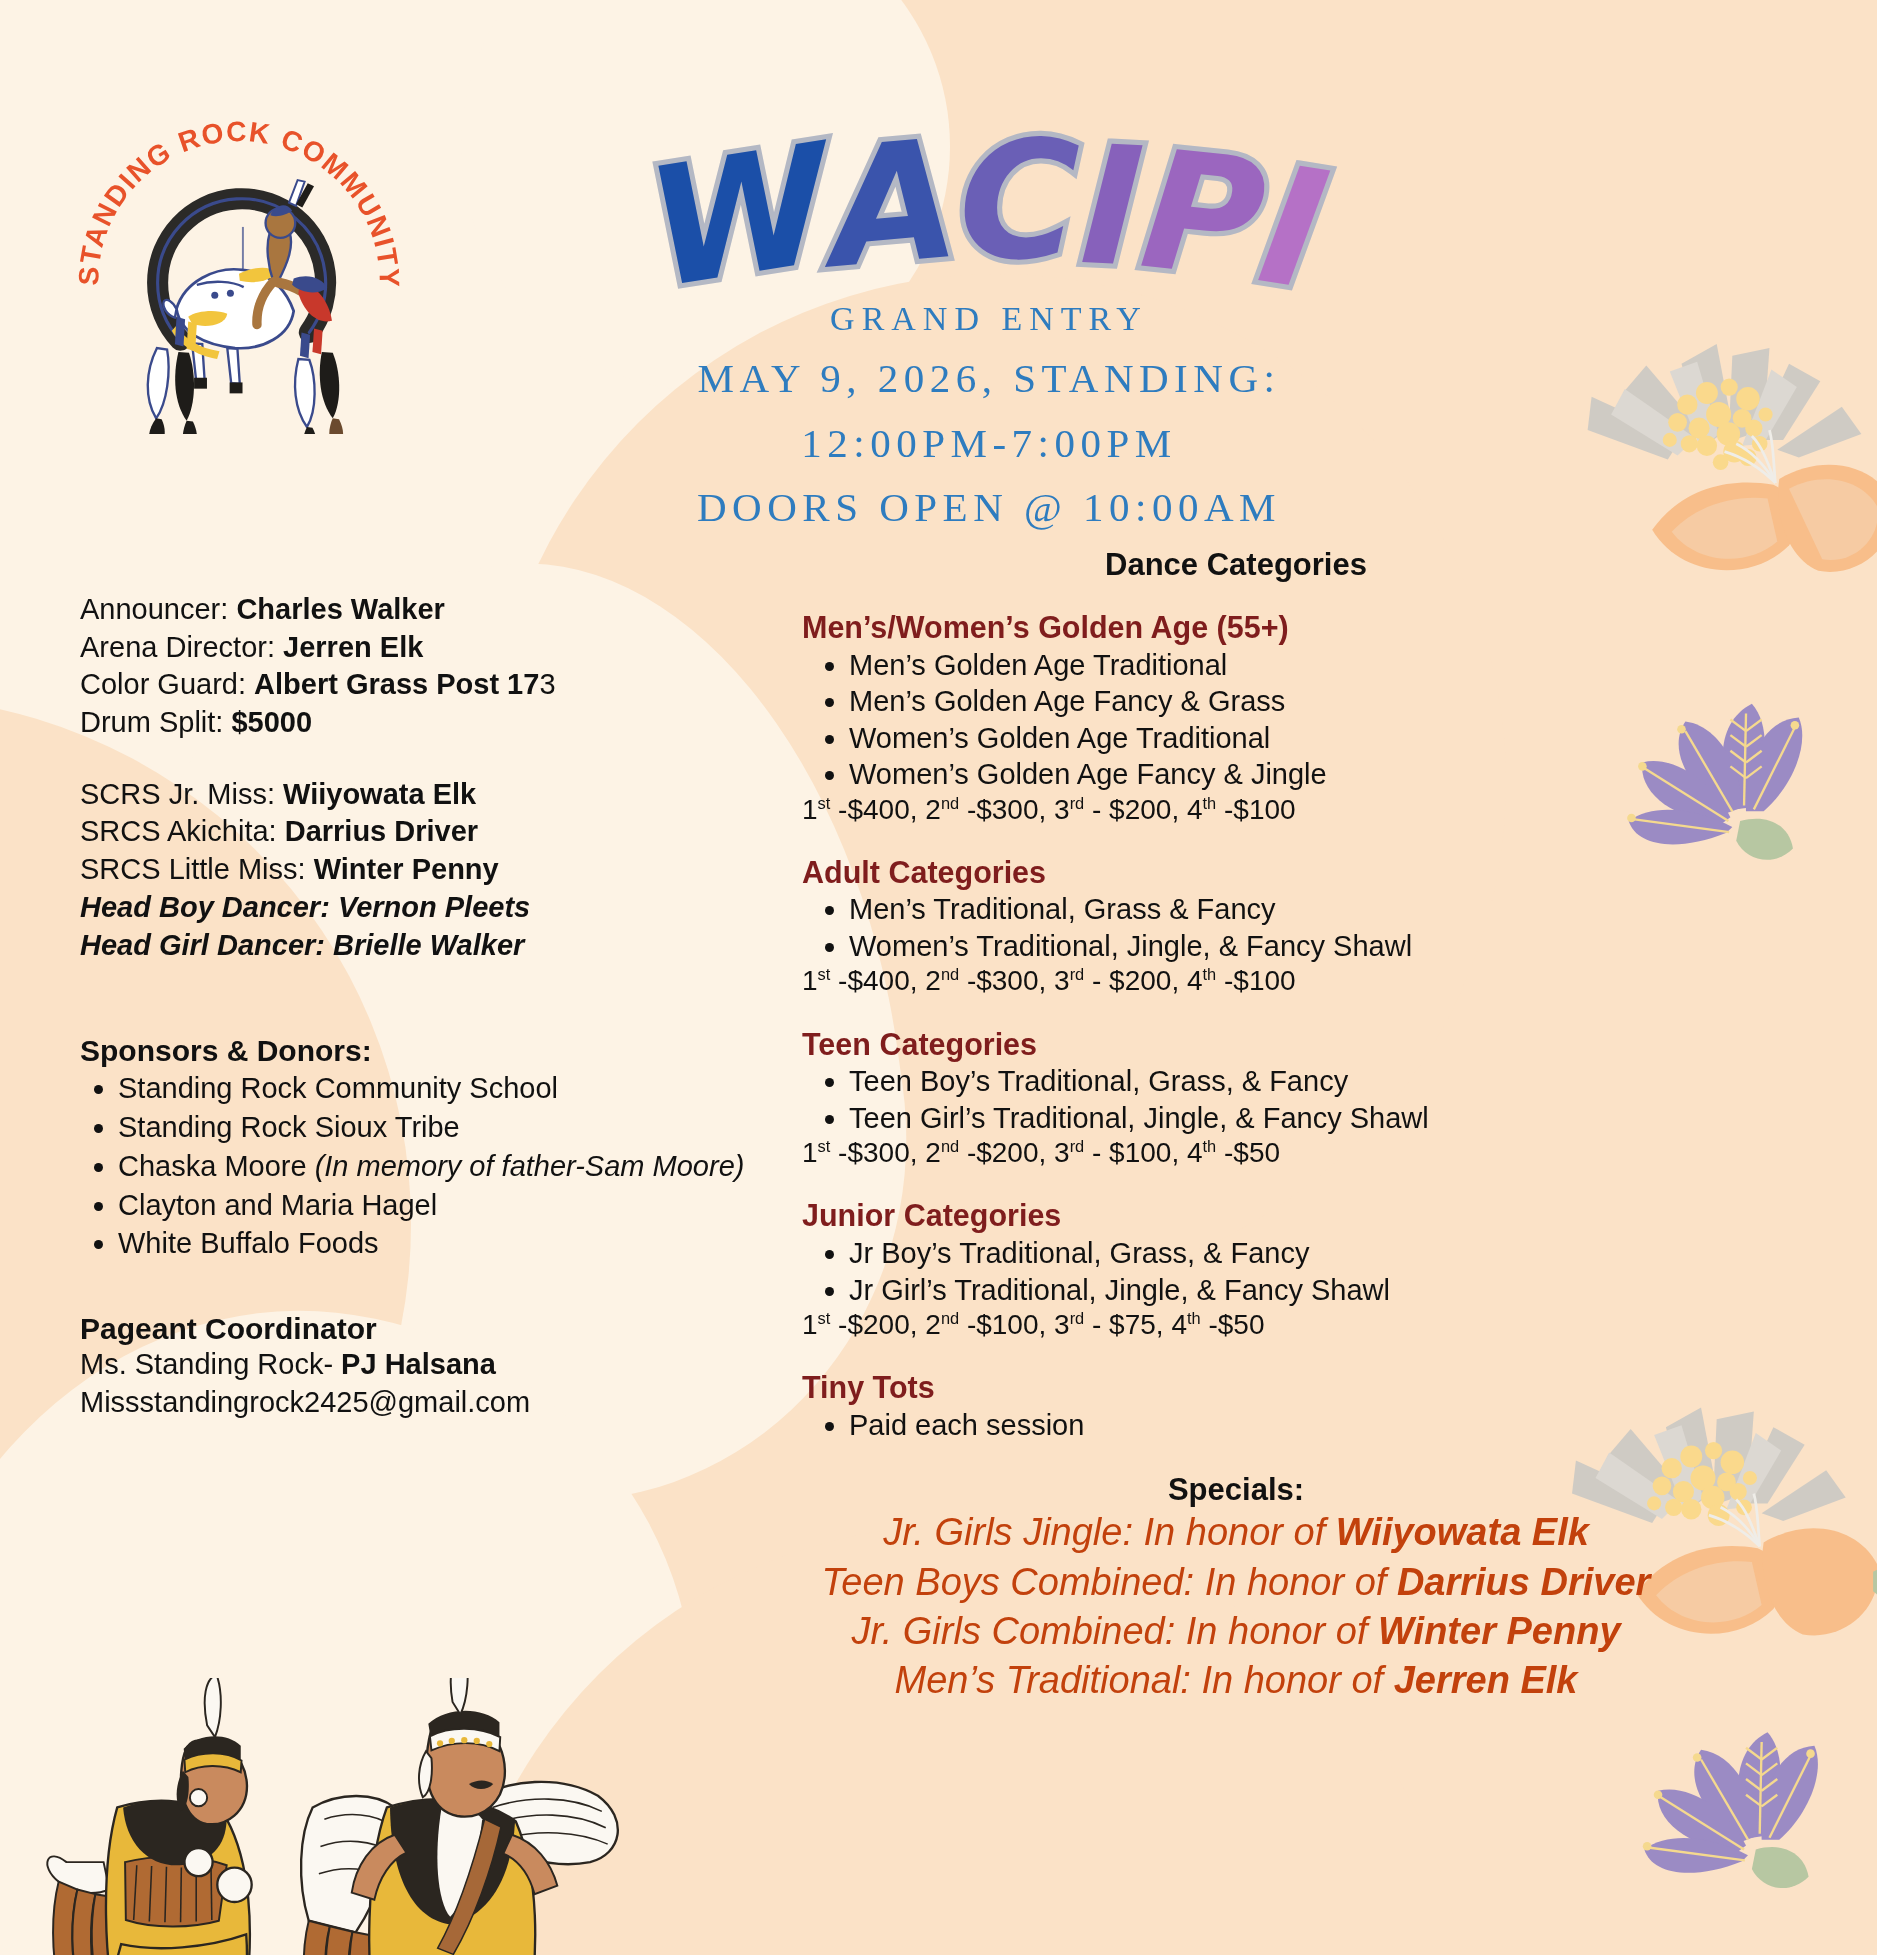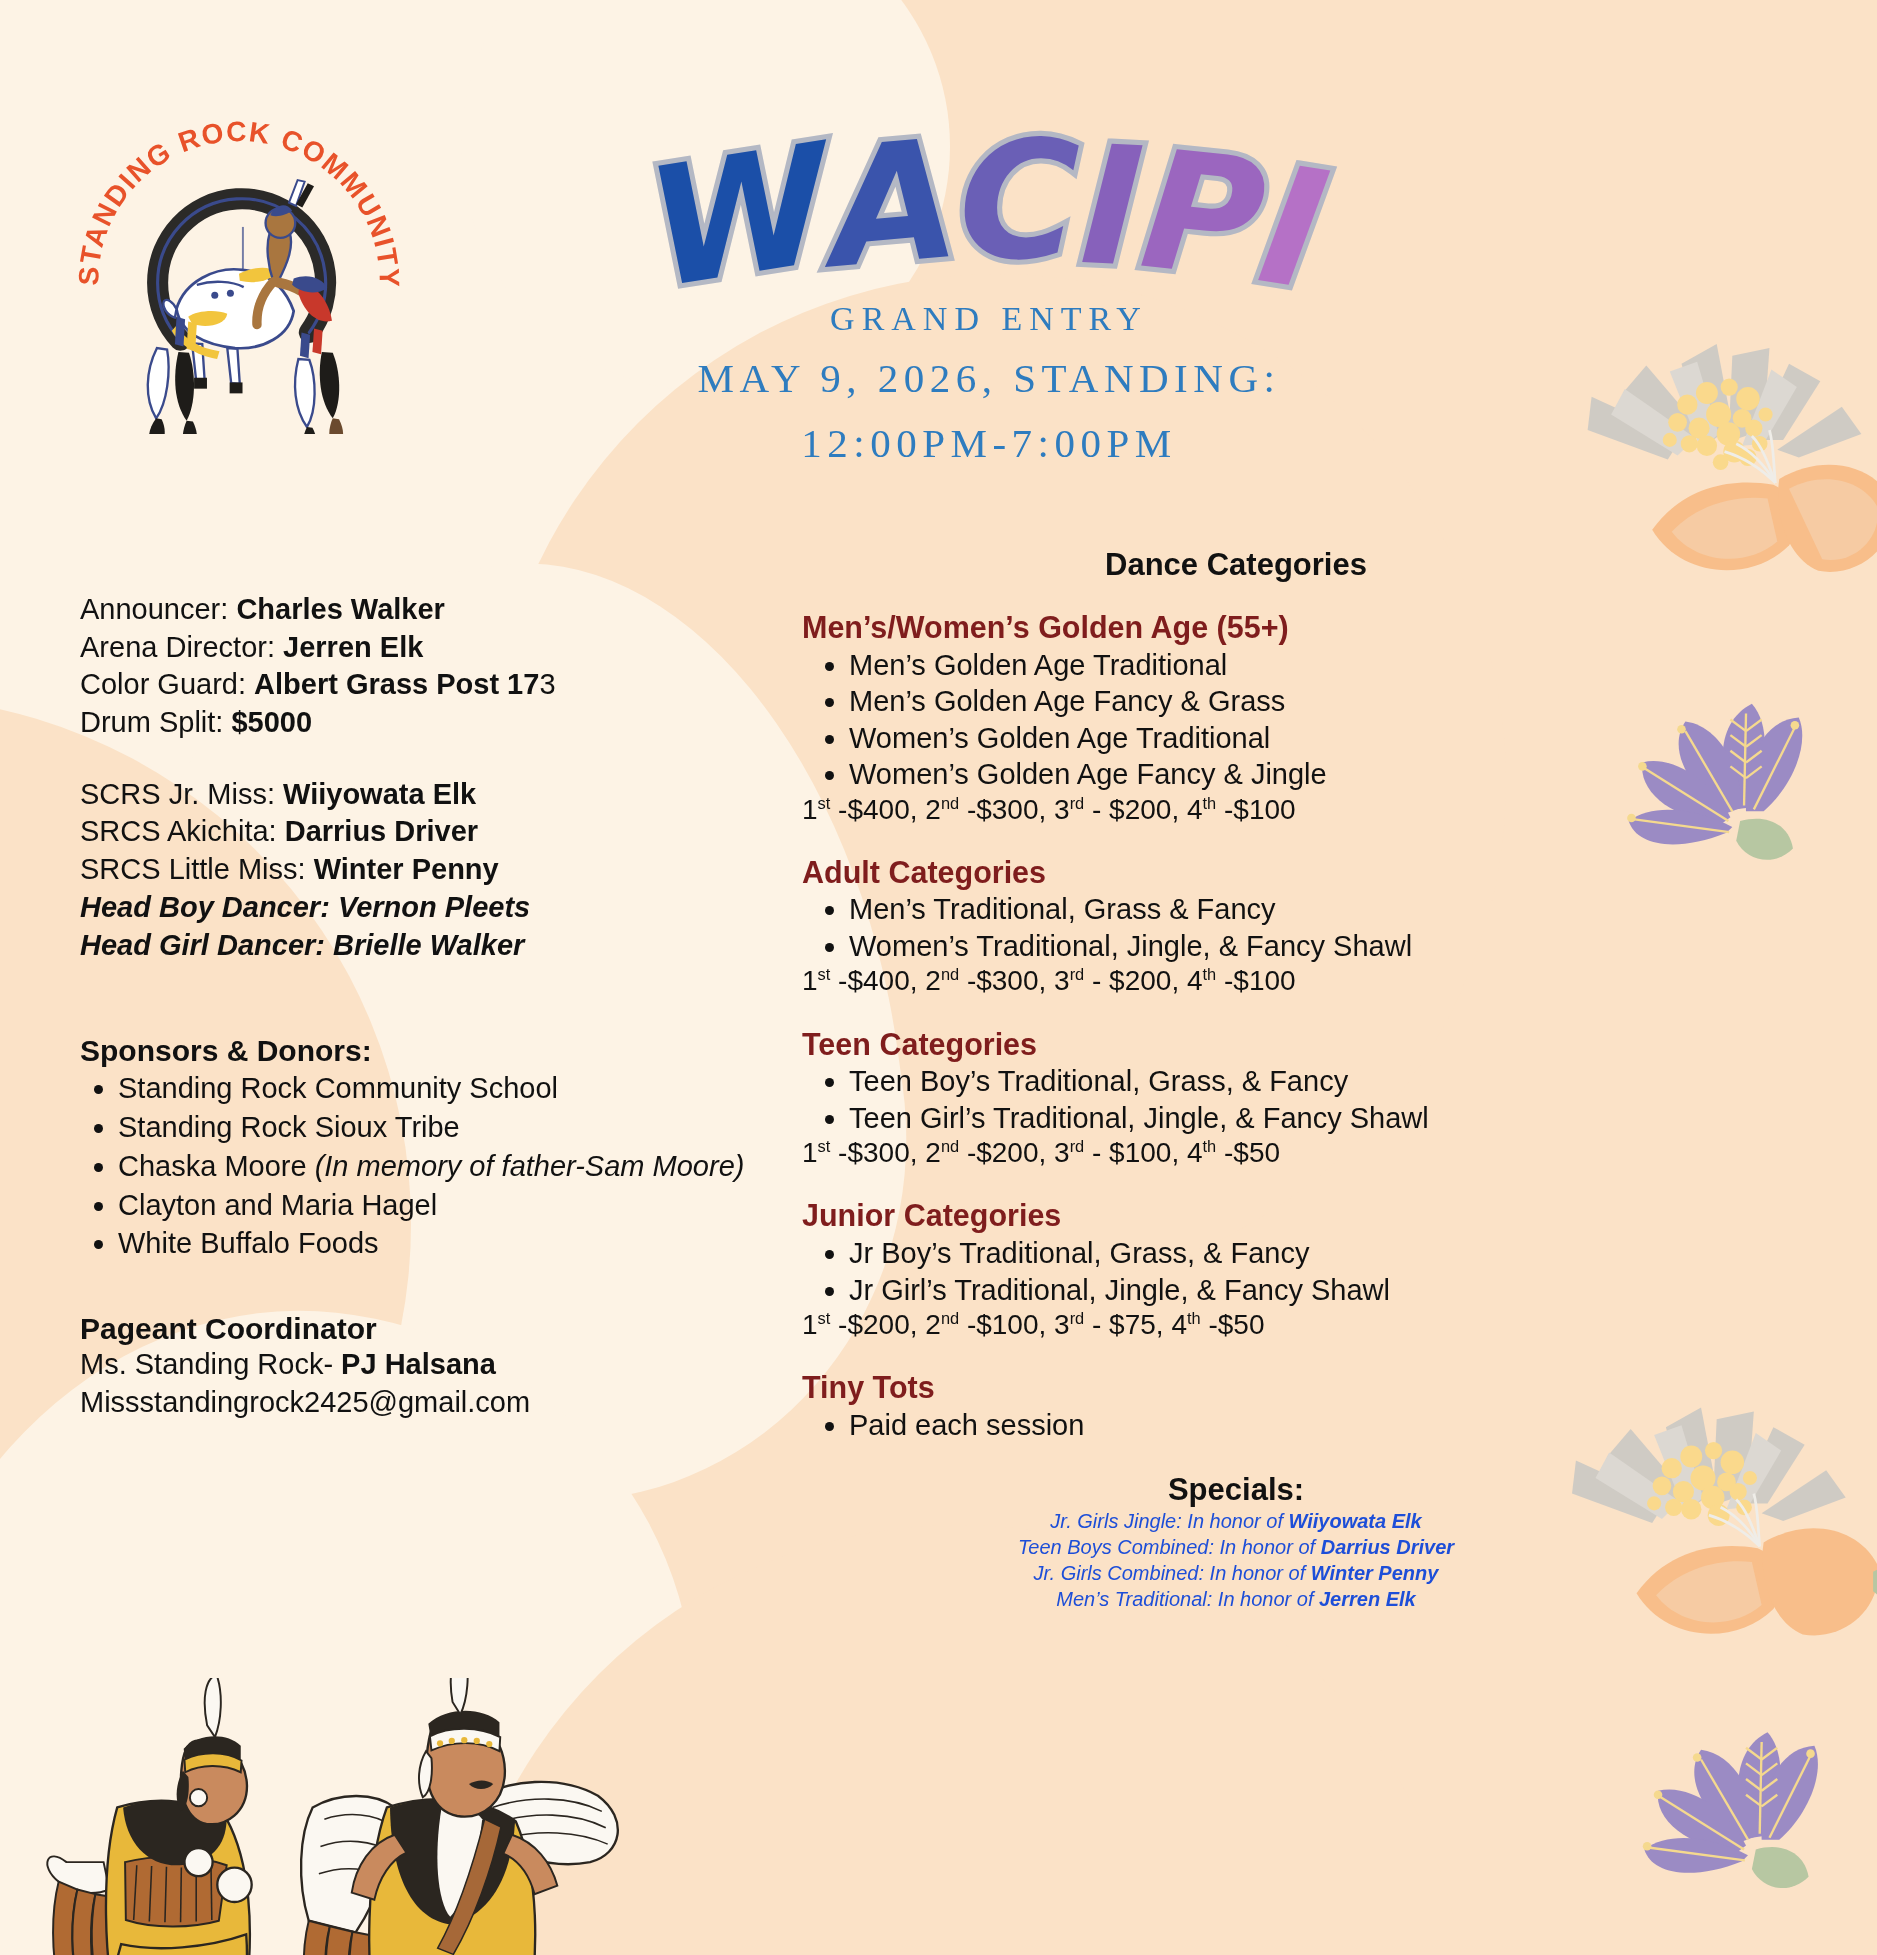--- a/index.html
+++ b/index.html
@@ -128,21 +128,21 @@
   .cat-list { margin:1.6px 0 0 0; padding-left:47px; }
   .cat-list li { font-size:29px; line-height:1.26; color:#111; }
   .prize { font-size:28px; color:#111; margin-top:0.8px; }
   .prize sup { font-size:16.4px; vertical-align:super; }
   .cat-block { margin-bottom:29px; }
 
   .specials-head {
     font-size:31px; font-weight:bold; color:#111; text-align:center; margin-top:7px;
   }
   .special-line {
-    font-size:20px; color:#1d4ed8; font-style:italic; text-align:center; line-height:1.30;
+    font-size:38px; color:#c2410c; font-style:italic; text-align:center; line-height:1.30;
   }
   .special-line .nm { font-weight:bold; }
   .special-line .lbl { font-style:italic; }
 
   
   .dancers { position:absolute; left:43px; top:1678px; width:594px; height:634px; z-index:2; }
 </style>
 </head>
 <body>
 
@@ -428,20 +428,21 @@
     </svg>
   </div>
 
   <div class="title-block">
     <div class="wacipi">
       <span class="w1">W</span><span class="w2">A</span><span class="w4">C</span><span class="w5">I</span><span class="w6">P</span><span class="w7">I</span>
     </div>
     <div class="grand-entry">GRAND ENTRY</div>
     <div class="date-line">MAY 9, 2026, STANDING:</div>
     <div class="date-line">12:00PM-7:00PM</div>
+    <div class="date-line">DOORS OPEN @ 10:00AM</div>
   </div>
 
   <div class="left-col">
 
     <div class="roster">
       <div>
         <span>Announcer:</span>
         <span class="b">Charles Walker</span>
       </div>
       <div>

